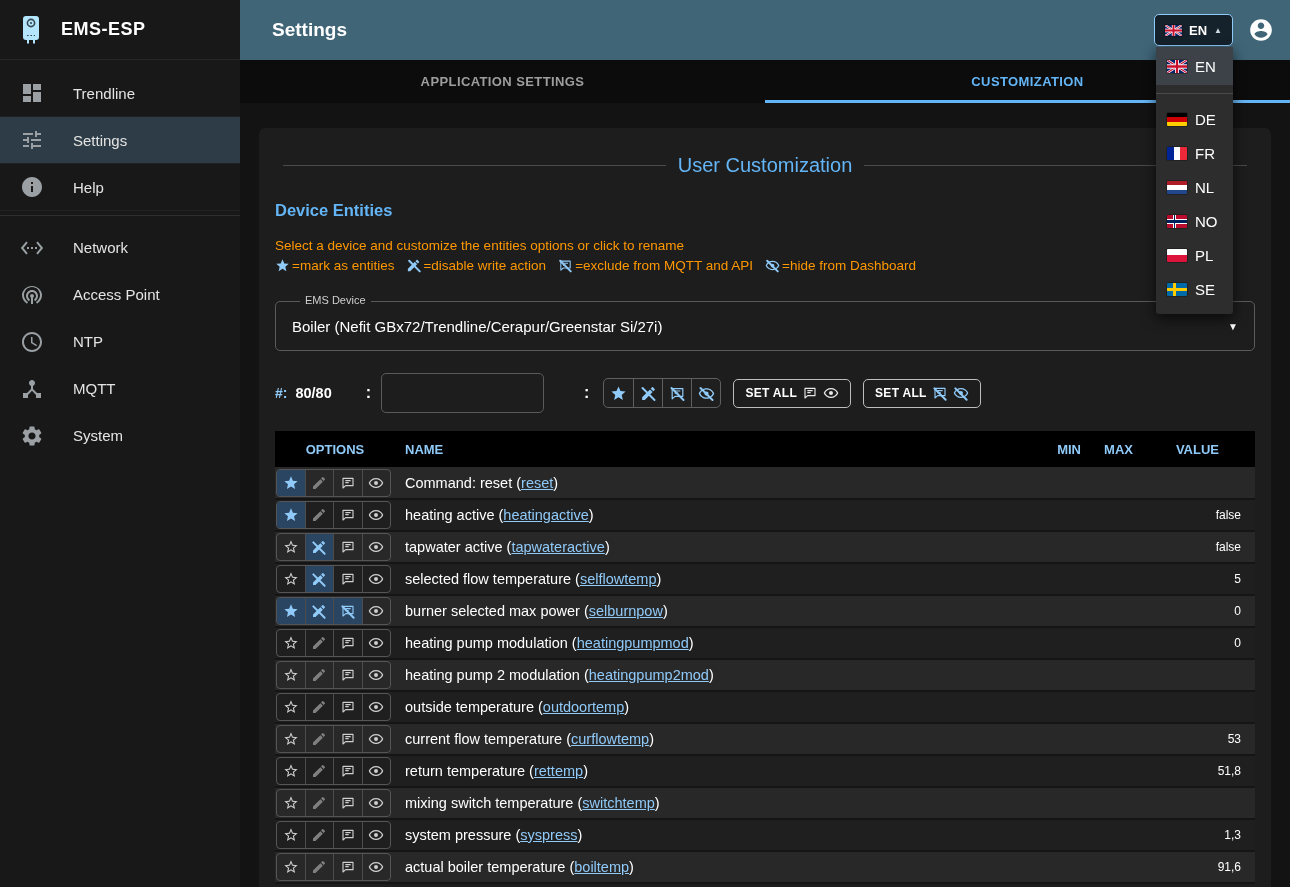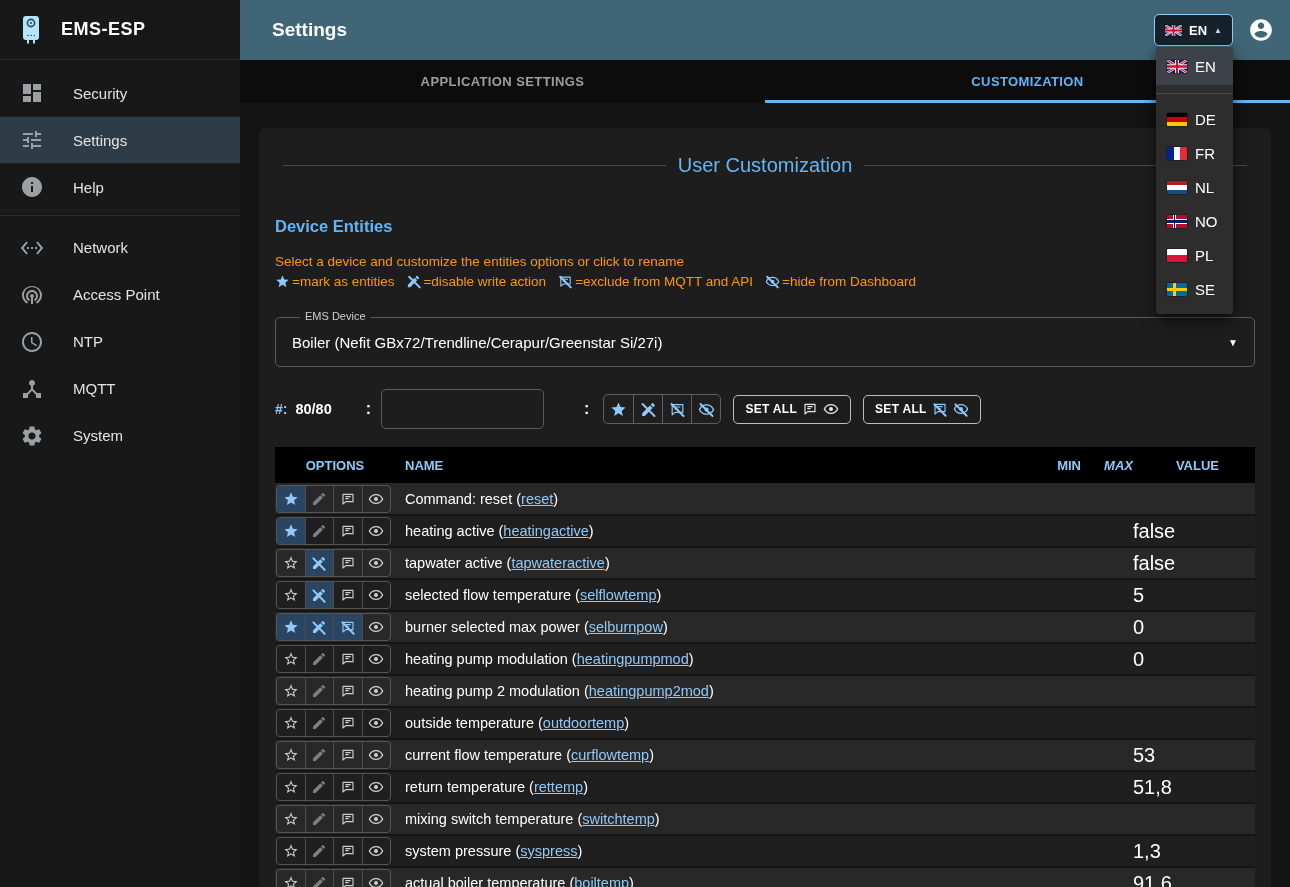--- a/index.html
+++ b/index.html
@@ -39,21 +39,21 @@
   .tab { flex:1; display:flex; align-items:center; justify-content:center; position:relative;
          color:#9e9e9e; font-size:13px; font-weight:bold; letter-spacing:.4px; cursor:pointer; }
   .tab.active { color:#64b5f6; }
   .tab.active::after { content:""; position:absolute; left:0; right:0; bottom:0;
                        height:3px; background:#64b5f6; }
 
   
   .panel { margin:25px 19px 0; background:#1d1d1d; border-radius:6px;
            padding:14px 16px; height:900px; }
   .title-row { display:flex; align-items:center; gap:12px; color:#64b5f6;
-               font-size:20px; margin:12px 8px 40px; }
+               font-size:20px; margin:12px 8px 24px; }
   .title-row .line { flex:1; height:1px; background:#4a4a4a; }
   .section-h { color:#64b5f6; font-size:16.5px; font-weight:bold; margin:20px 0 18px; }
   .help { color:#ff9800; font-size:13.5px; margin:4px 0 2px; }
   .legend { color:#ff9800; font-size:13.5px; display:flex; align-items:center; margin-top:5px; }
   .legend-item { display:inline-flex; align-items:center; gap:2px; margin-right:12px; }
   .legend-item .icwrap { width:15px; height:15px; color:#90caf9; }
 
   .icwrap { position:relative; display:inline-flex; }
   .icwrap svg { width:100%; height:100%; }
   .slashed::after { content:""; position:absolute; left:-6%; top:48%; width:112%; height:2px;
@@ -89,39 +89,39 @@
   .setall-btn.light .icwrap { color:#e8e8e8; }
   .setall-btn.blue .icwrap { color:#90caf9; }
 
   
   .entities-table { margin-top:18px; width:100%; border-collapse:collapse; table-layout:fixed; }
   .entities-table thead tr { background:#000; height:36px; }
   .entities-table th { color:#90caf9; font-size:13px; font-weight:bold; }
   th.c-options { width:120px; text-align:center; }
   th.c-name { text-align:left; padding-left:10px; }
   th.c-min { width:46px; text-align:right; }
-  th.c-max { width:52px; text-align:right;font-style:italic; }
+  th.c-max { width:52px; text-align:right; }
   th.c-value { width:122px; text-align:right; padding-right:36px; }
   .entities-table tbody tr { height:32px; border-bottom:2px solid #151515; }
   .entities-table tbody tr:nth-child(odd) { background:#282828; }
   .entities-table tbody tr:nth-child(even) { background:#1f1f1f; }
   td.c-options { padding:1px 0 1px 1px; }
   .strip { display:flex; width:115px; height:28px; border:1px solid #555; border-radius:4px;
            overflow:hidden; }
   .strip .cell { flex:1; display:flex; align-items:center; justify-content:center;
                  border-left:1px solid #4c4c4c; cursor:pointer; }
   .strip .cell:first-child { border-left:none; }
   .strip .cell.active { background:#2a4561; color:#90caf9; }
   .strip .cell .icwrap { width:16px; height:16px; }
   .ic-dim { color:#808080; }
   .ic-light { color:#cfcfcf; }
   td.c-name { font-size:14.5px; color:#fff; padding-left:10px; white-space:nowrap;
               overflow:hidden; }
   td.c-name a { color:#90caf9; text-decoration:underline; cursor:pointer; }
-  td.c-value { text-align:left; padding-right:14px; color:#fff; font-size:20px; }
+  td.c-value { text-align:right; padding-right:14px; color:#fff; font-size:12px; }
 
   
   .lang-menu { position:absolute; top:47px; left:1156px; width:77px; background:#2d2d2d;
                box-shadow:0 5px 14px rgba(0,0,0,.65); z-index:60; padding-bottom:8px;
                border-radius:0 0 3px 3px; }
   .lang-item { height:34px; display:flex; align-items:center; gap:8px; padding-left:11px;
                color:#fff; font-size:15px; cursor:pointer; }
   .lang-item.selected { height:38px; background:#3d4249; }
   .lang-divider { height:1px; background:#4a4a4a; margin:8px 0; }
   .flag { width:20px; height:13px; border-radius:1px; display:inline-flex; flex:none;
@@ -160,21 +160,21 @@
       </span>
       <span class="logo-text">EMS-ESP</span>
     </div>
     <nav class="nav" id="sidebar-nav">
         <div class="nav-item bordered">
           <span class="nav-ic">
             <svg viewBox="0 0 24 24" fill="currentColor">
               <path d="M13 3v6h8V3h-8zM3 13h8V3H3v10zm0 8h8v-6H3v6zm10 0h8V11h-8v10z"></path>
             </svg>
           </span>
-          <span>Security</span>
+          <span>Trendline</span>
         </div>
         <div class="nav-item selected bordered">
           <span class="nav-ic">
             <svg viewBox="0 0 24 24" fill="currentColor">
               <path d="M3 17v2h6v-2H3zM3 5v2h10V5H3zm10 16v-2h8v-2h-8v-2h-2v6h2zM7 9v2H3v2h4v2h2V9H7zm14 4v-2H11v2h10zm-6-4h2V7h4V5h-4V3h-2v6z"></path>
             </svg>
           </span>
           <span>Settings</span>
         </div>
         <div class="nav-item bordered">

